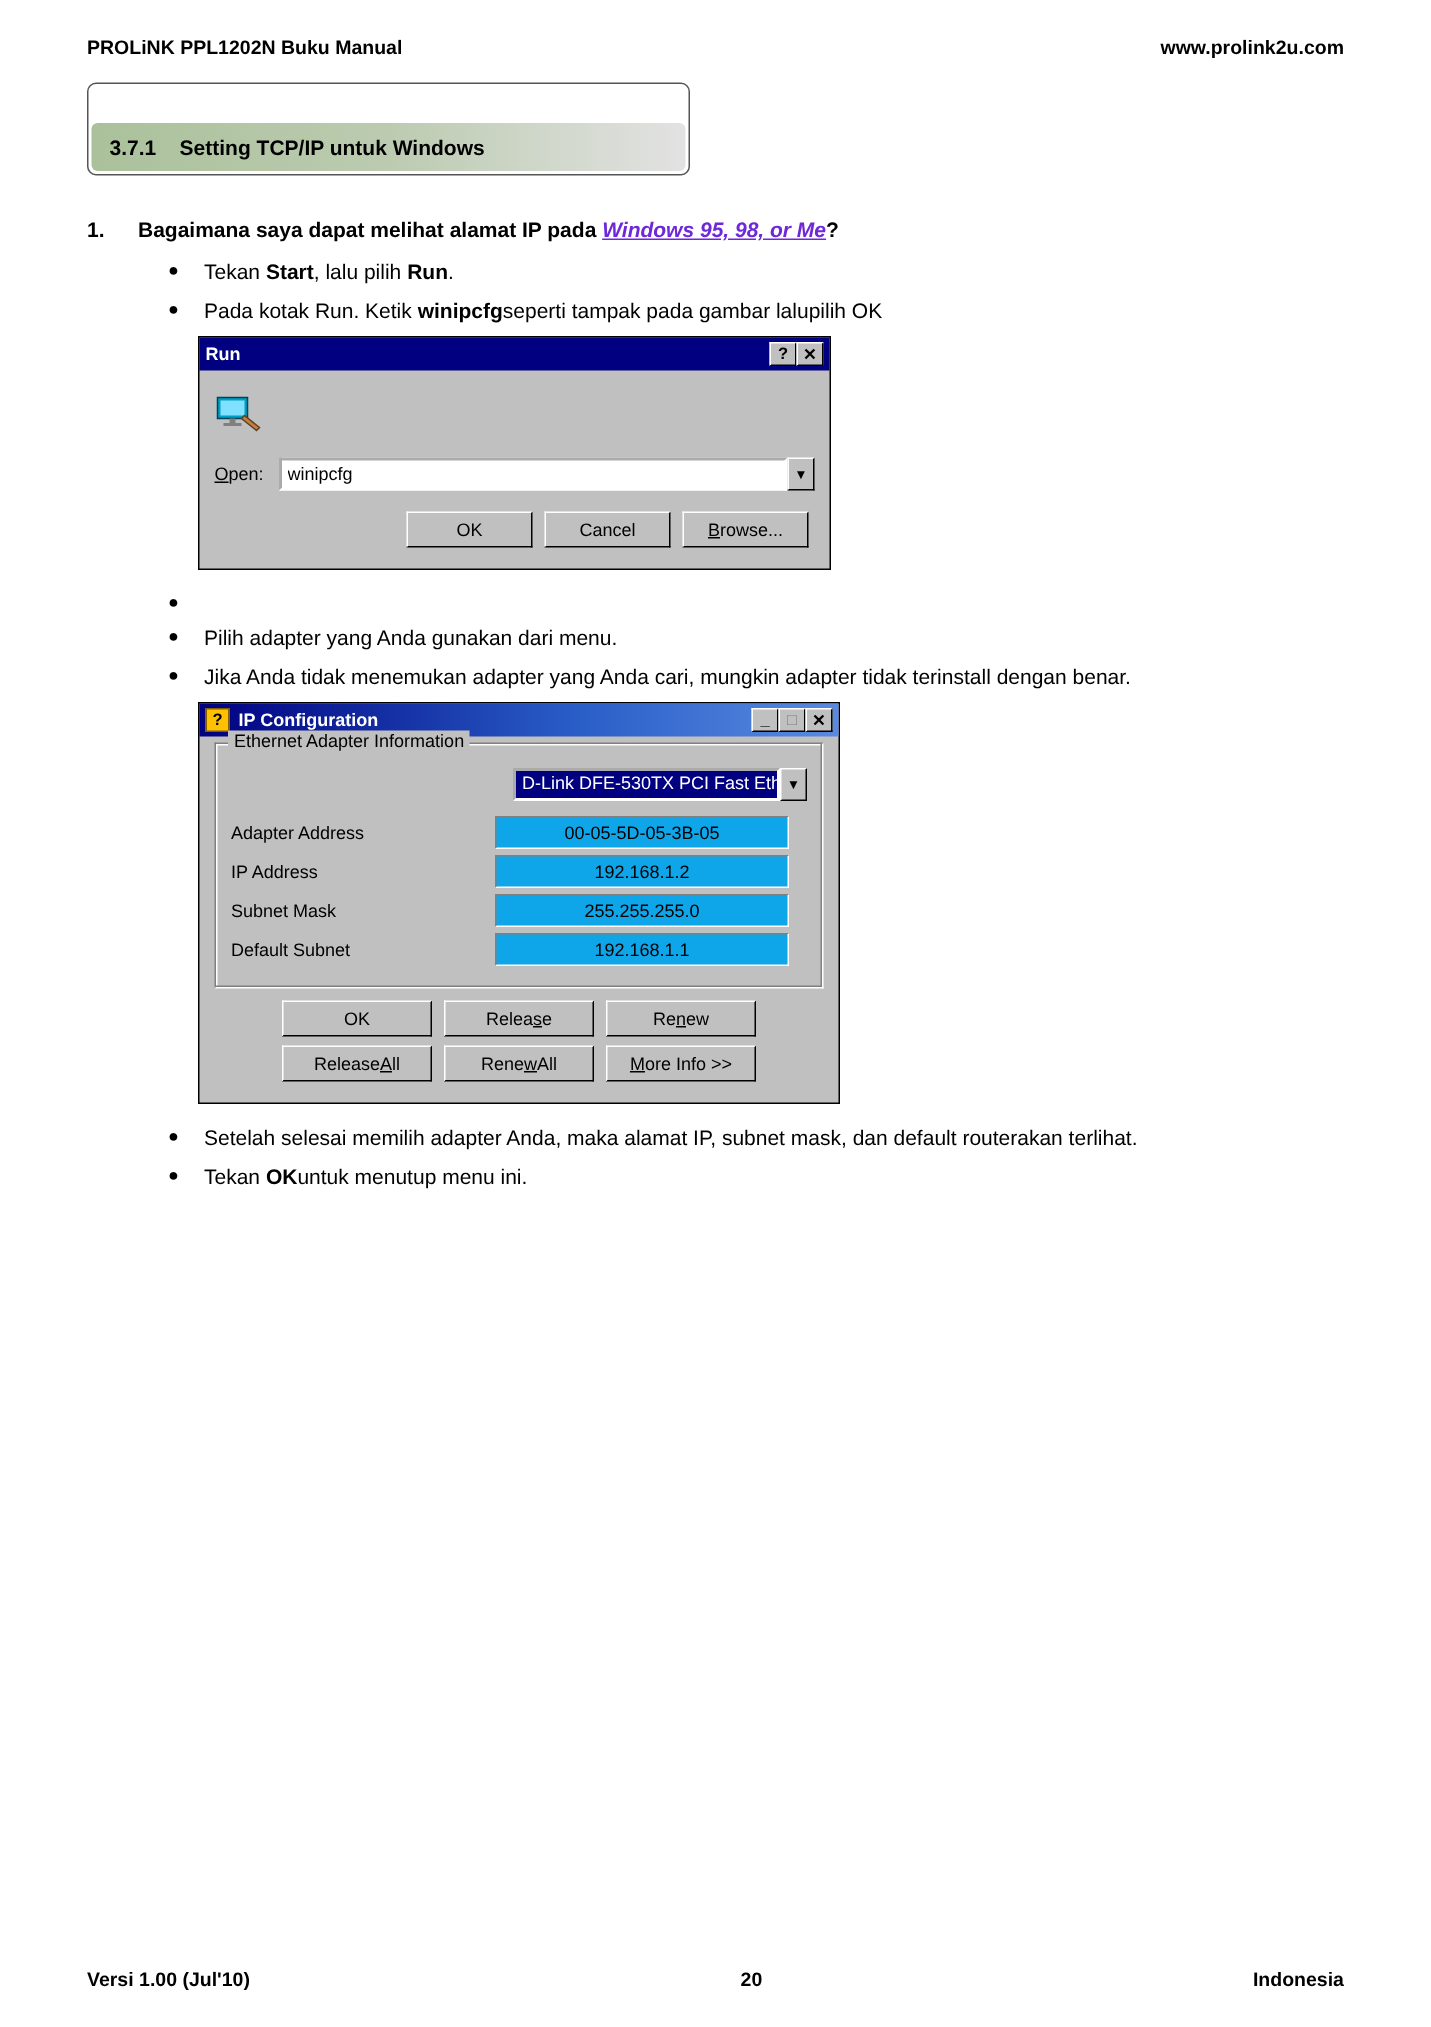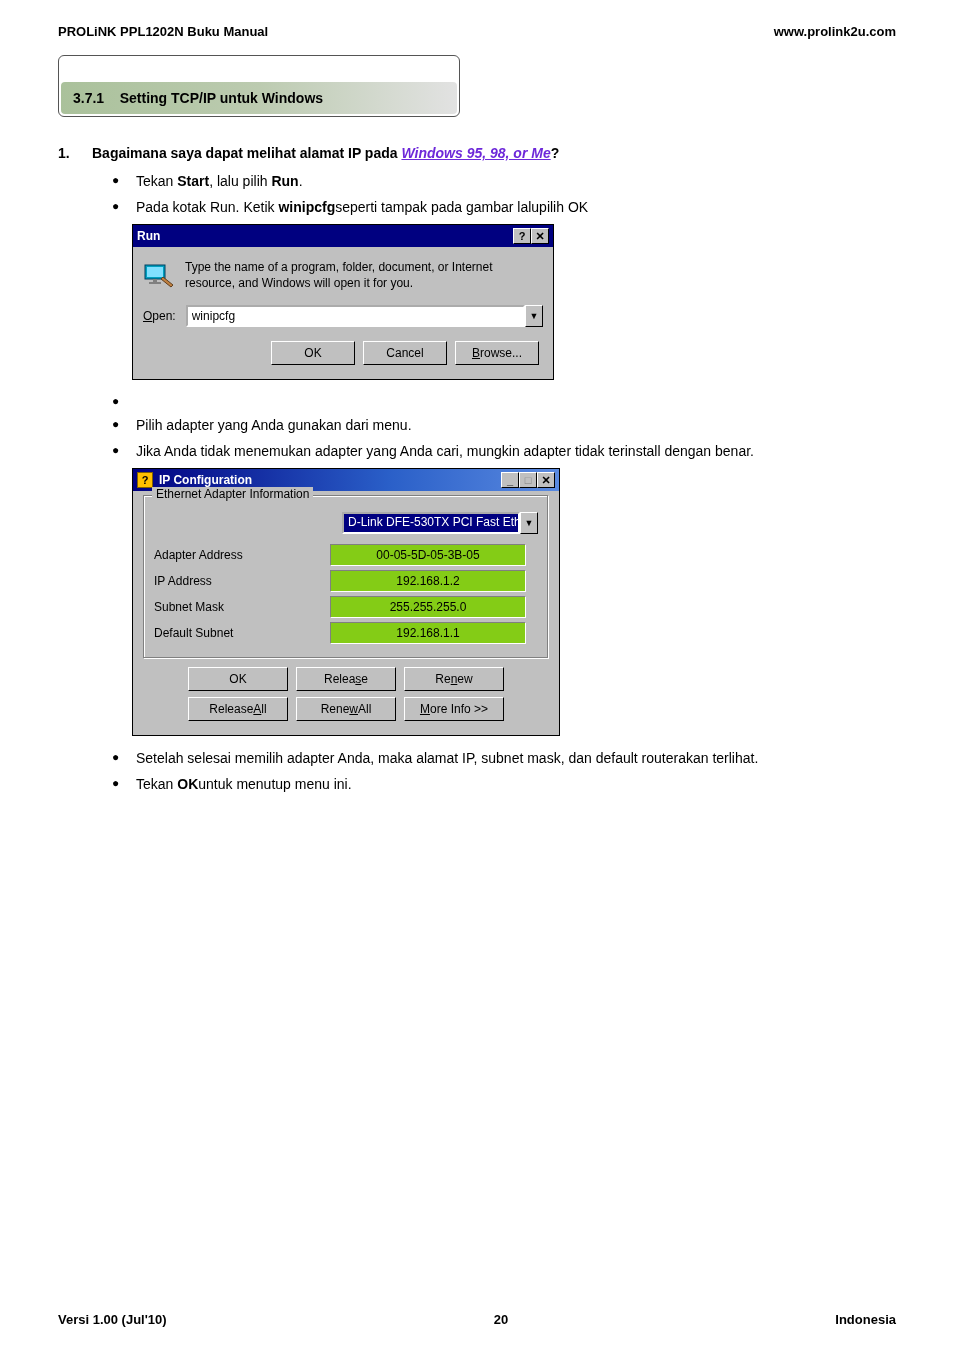--- a/index.html
+++ b/index.html
@@ -147,21 +147,21 @@
   }
   .adapter-input {
     flex: 1; background: #000080; color: #fff; border: 2px inset #fff;
     padding: 1px 4px; font-size: 12px; overflow: hidden; white-space: nowrap;
   }
   .info-row { display: flex; align-items: center; margin-bottom: 4px; }
   .info-label { width: 176px; text-align: left; padding-right: 10px; font-size: 12px; }
   .info-val {
     width: 196px; height: 22px; border: 1px solid #808080;
     border-right-color:#fff; border-bottom-color:#fff;
-    background:#84cc16; display:flex; align-items:center; justify-content:center;
+    background:#0ea5e9; display:flex; align-items:center; justify-content:center;
     font-size: 12px;
   }
   .ipc-btns { display: flex; flex-direction: column; gap: 6px; padding: 0 28px 4px 28px; }
   .ipc-btnrow { display: flex; gap: 8px; justify-content: center; }
   .ipc-btnrow .w-btn { min-width: 100px; }
   .footer-row {
     position: absolute;
     bottom: 24px;
     left: 58px; right: 58px;
     display: flex;
@@ -221,21 +221,20 @@
       <div class="run-row1">
         <div class="run-icon">
           <svg viewBox="0 0 32 32">
               <rect x="2" y="6" width="20" height="14" fill="#00a0c0" stroke="#004060"></rect>
               <rect x="4" y="8" width="16" height="10" fill="#80e0ff"></rect>
               <rect x="10" y="20" width="4" height="3" fill="#808080"></rect>
               <rect x="6" y="23" width="12" height="2" fill="#808080"></rect>
               <path d="M20 18 L30 26 L28 28 L18 20 Z" fill="#c08040" stroke="#604020"></path>
             </svg>
         </div>
-        <div class="run-desc">Type the name of a program, folder, document, or Internet resource, and Windows will open it for you.</div>
       </div>
       <div class="run-row2">
         <span class="run-open-label"><span class="u">O</span><span>pen:</span></span>
         <div class="combo">
           <input class="combo-input" value="winipcfg" style="">
           <div class="combo-btn">▼</div>
         </div>
       </div>
       <div class="run-btnrow">
         <button class="w-btn">OK</button>

